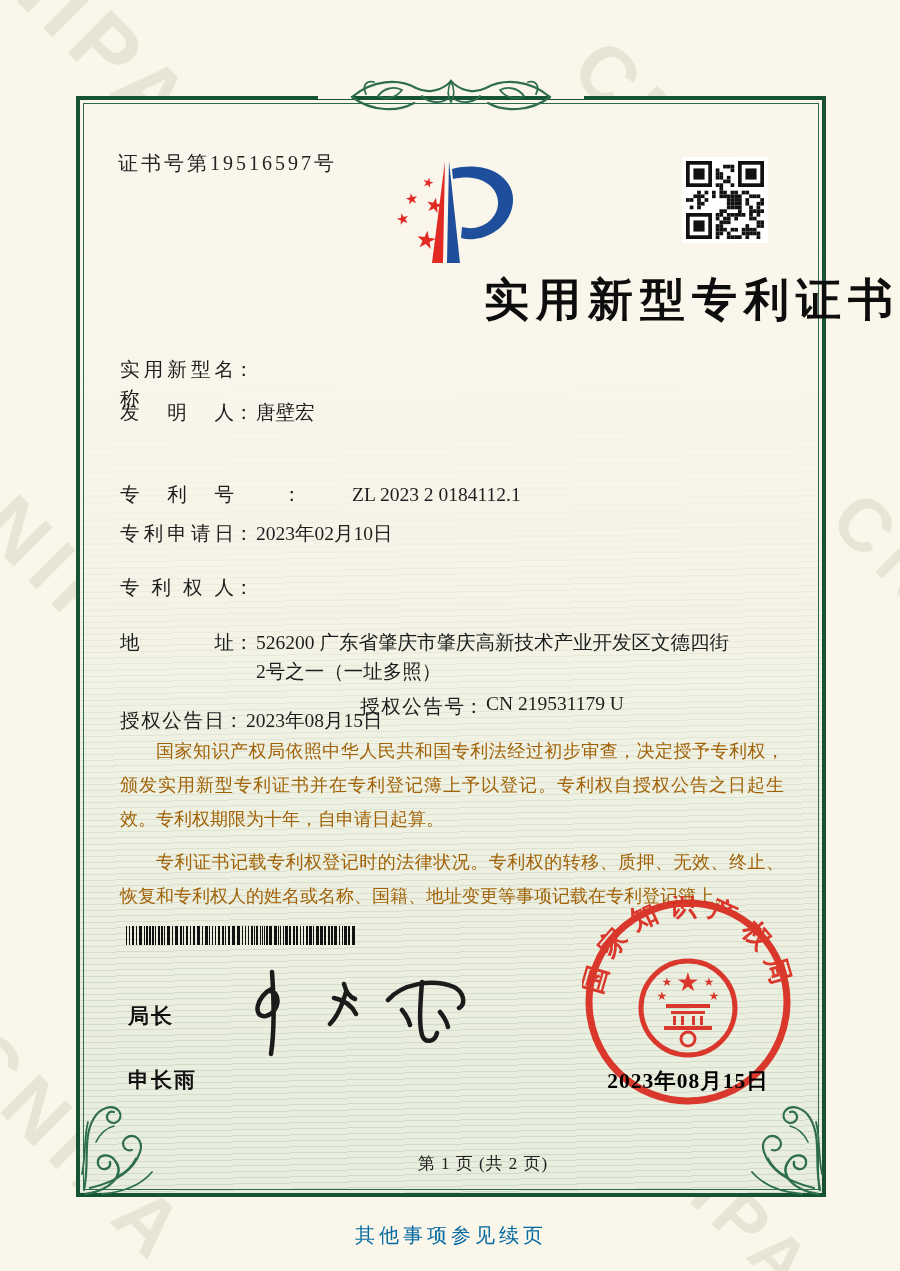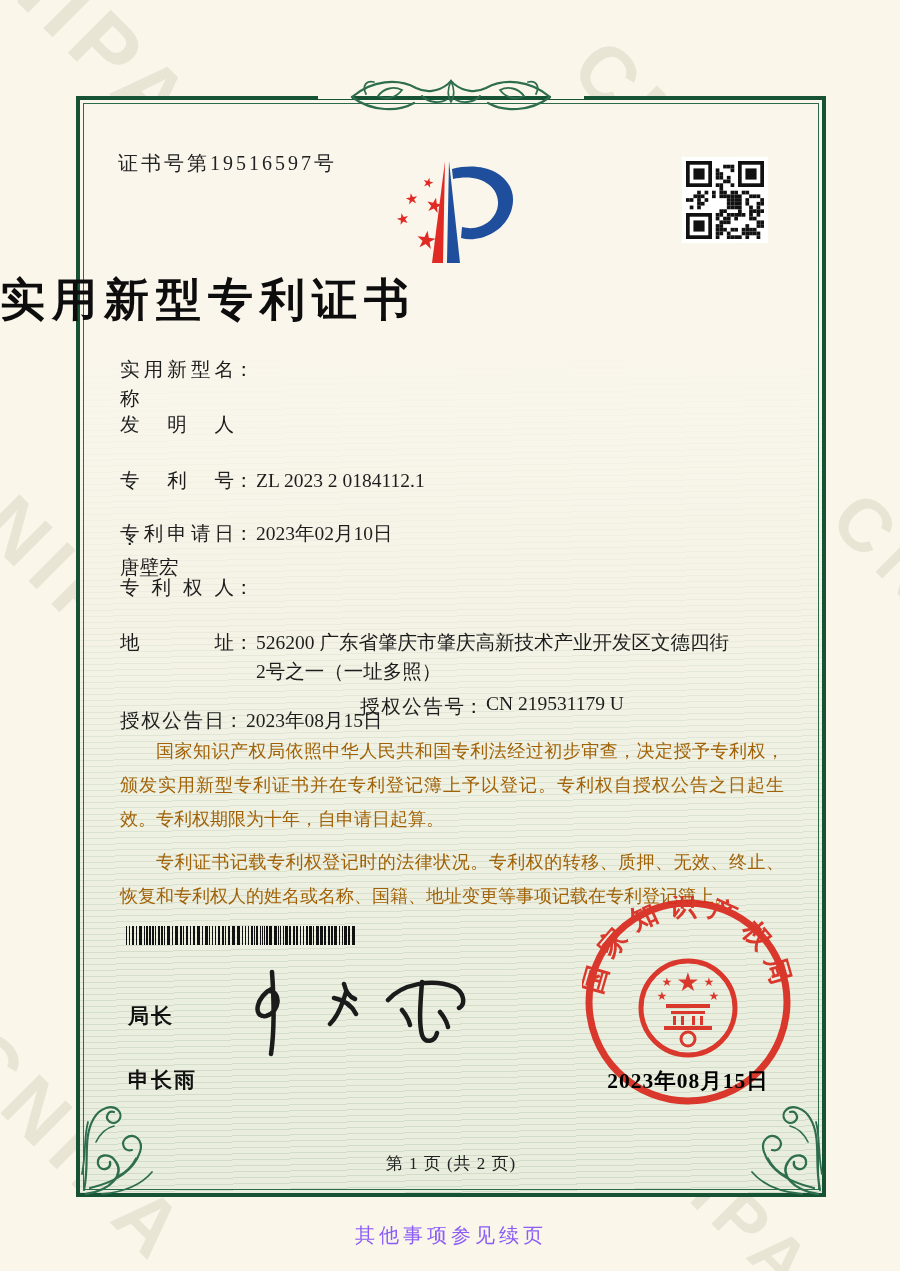--- a/index.html
+++ b/index.html
@@ -53,21 +53,21 @@
   
   .content{position:absolute;inset:0;z-index:4;}
   .cert-no{
     position:absolute;left:118px;top:150px;
     font-size:20px;letter-spacing:3px;color:#222;
   }
   .logo{position:absolute;left:383px;top:155px;}
   .qr{position:absolute;left:682px;top:157px;background:#fff;padding:4px;}
   .doc-title{
     position:absolute;left:0;top:270px;width:100%;
-    text-align:left;font-size:45px;font-weight:700;letter-spacing:7px;color:#0d0d0d;
+    text-align:right;font-size:45px;font-weight:700;letter-spacing:7px;color:#0d0d0d;
   }
   .fields{position:absolute;left:120px;top:352px;width:668px;font-size:19.5px;}
   .f-row{position:absolute;left:0;display:flex;align-items:flex-start;line-height:1.5;}
   .f-label{
     display:inline-block;width:114px;flex:0 0 114px;
     text-align:justify;text-align-last:justify;
   }
   .f-colon{flex:0 0 22px;}
   .f-value{flex:1;}
   .grant-group{position:absolute;display:flex;align-items:flex-start;font-size:19.5px;}
@@ -93,25 +93,25 @@
   .signature path{stroke:#1b1b1b;fill:none;stroke-width:4.5;stroke-linecap:round;stroke-linejoin:round;}
 
   .seal{position:absolute;left:582px;top:896px;opacity:0.93;}
   .seal-date{
     position:absolute;left:588px;top:1066px;width:200px;text-align:center;
     font-size:21.5px;font-weight:600;color:#000;letter-spacing:1px;z-index:5;
   }
 
   .pagination{
     position:absolute;left:76px;top:1152px;width:750px;text-align:center;
-    font-size:17px;color:#222;letter-spacing:1px;
+    font-size:17px;color:#222;letter-spacing:1px;padding-left:32px;
   }
   .footer-note{
     position:absolute;left:76px;top:1222px;width:750px;text-align:center;
-    font-size:20px;color:#8b5cf6;letter-spacing:4px;
+    font-size:20px;color:#0369a1;letter-spacing:4px;
   }
 </style>
 </head>
 <body>
 
 <div class="page">
 
   <div class="wm" style="left:-90px;top:-40px;font-size:88px;">CNIPA</div>
   <div class="wm" style="left:545px;top:110px;font-size:78px;">CNIPA</div>
   <div class="wm" style="left:520px;top:360px;font-size:62px;">CNIPA</div>
@@ -300,26 +300,26 @@
         <rect x="8" y="64" width="12" height="12" fill="#111"></rect>
       </svg>
 
     <div class="doc-title">实用新型专利证书</div>
 
     <div class="fields">
       <div class="f-row" style="top:3px;">
         <span class="f-label">实用新型名称</span>
         <span class="f-colon">：</span>
       </div>
-      <div class="f-row" style="top:58px;flex-direction:column;">
+      <div class="f-row" style="top:46px;">
         <span class="f-label">发明人</span>
         <span class="f-colon">：</span>
         <span class="f-value">唐壁宏</span>
       </div>
-      <div class="f-row" style="top:114px;">
+      <div class="f-row" style="top:128px;gap:48px;">
         <span class="f-label">专利号</span>
         <span class="f-colon">：</span>
         <span class="f-value latin">ZL 2023 2 0184112.1</span>
       </div>
       <div class="f-row" style="top:167px;">
         <span class="f-label">专利申请日</span>
         <span class="f-colon">：</span>
         <span class="f-value">2023年02月10日</span>
       </div>
       <div class="f-row" style="top:221px;">

